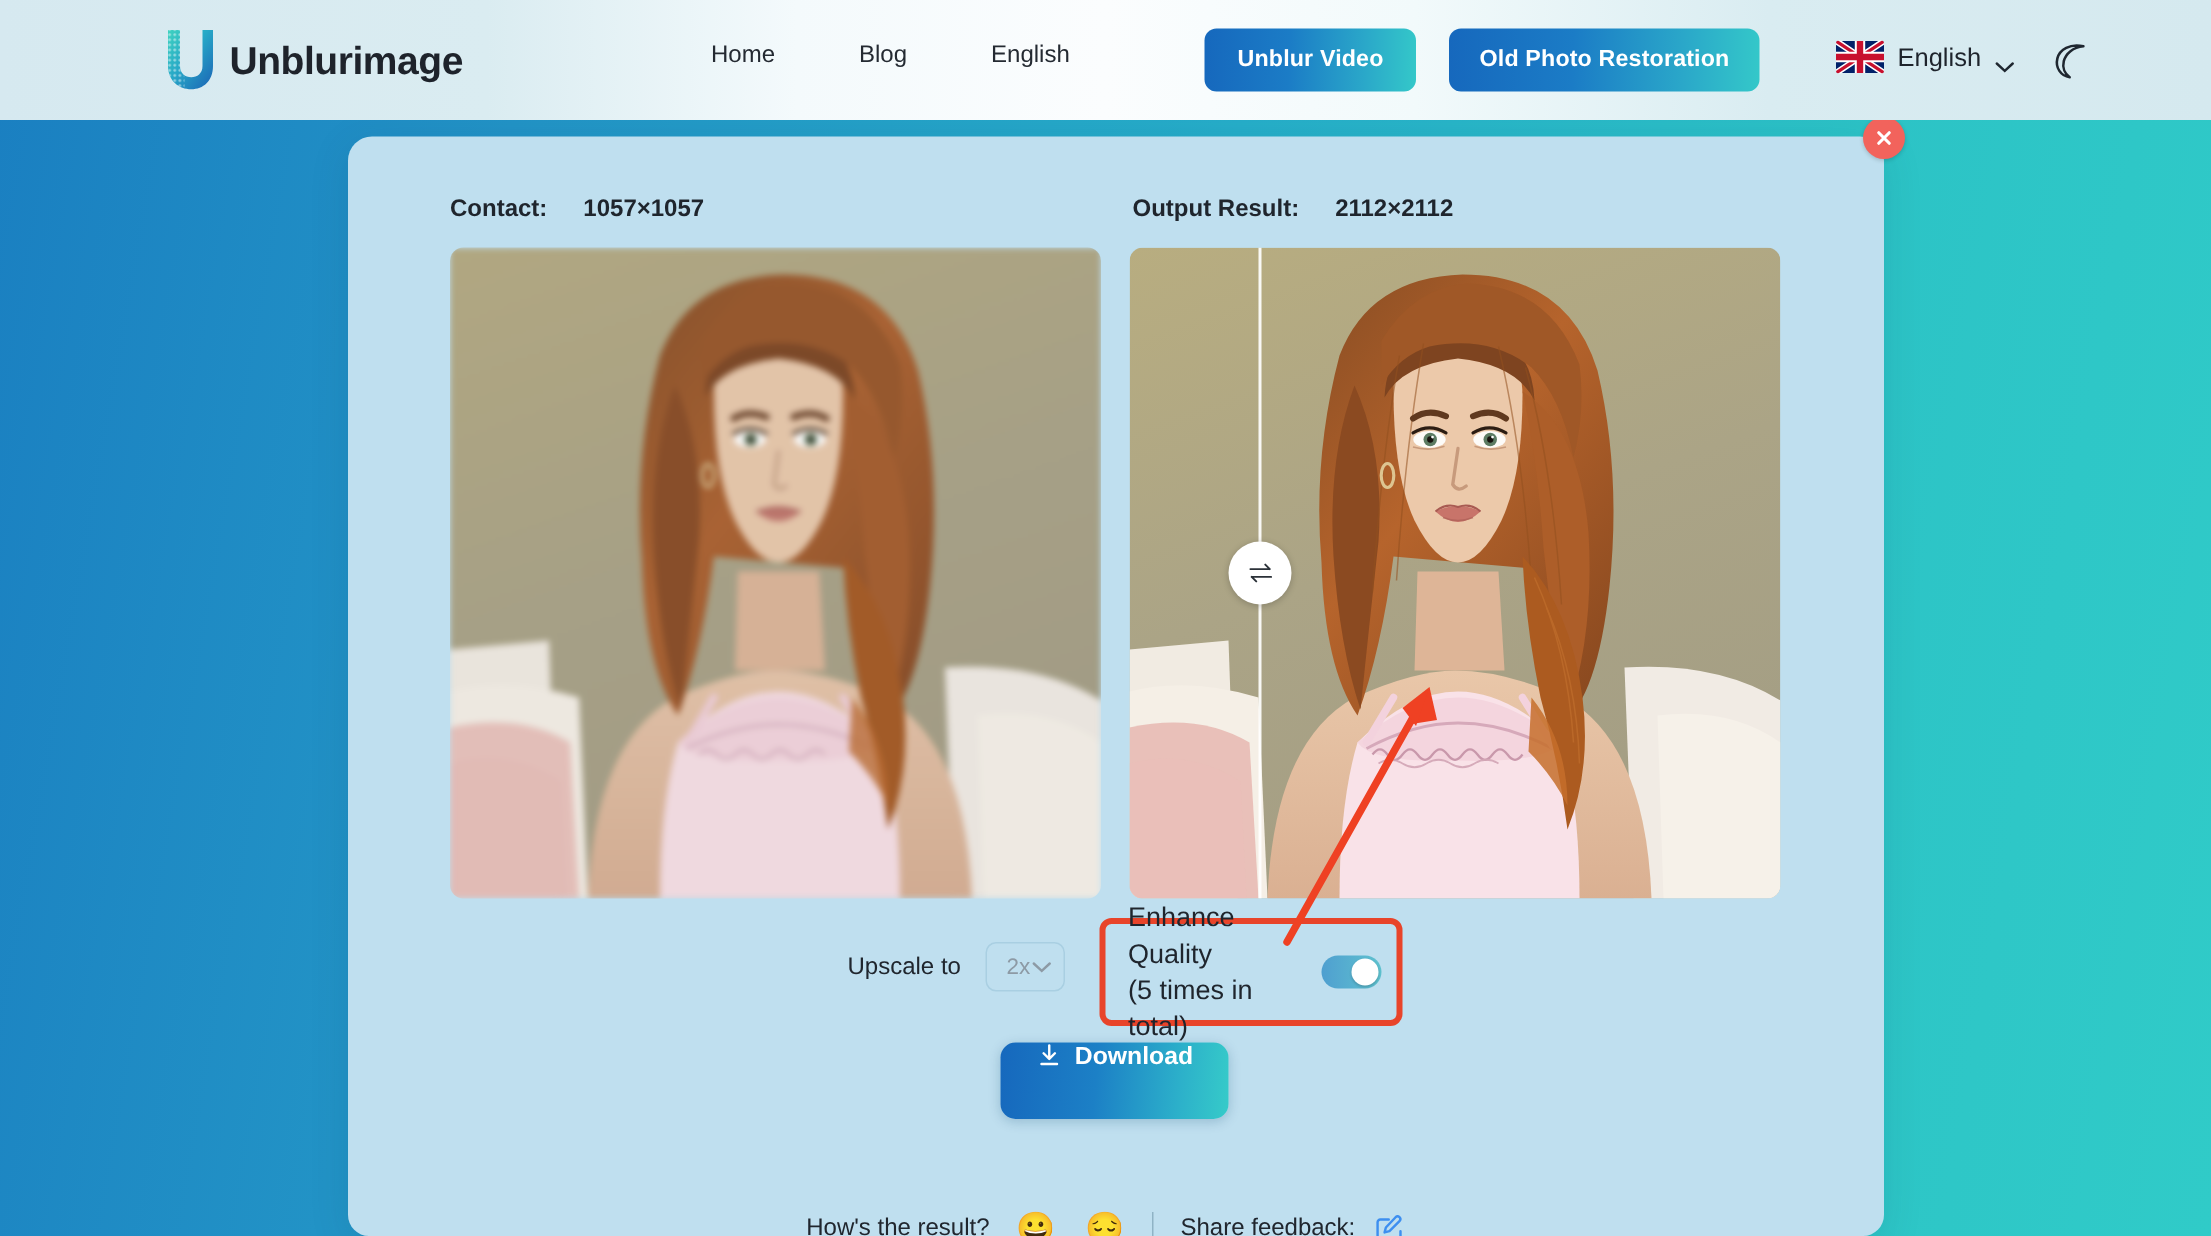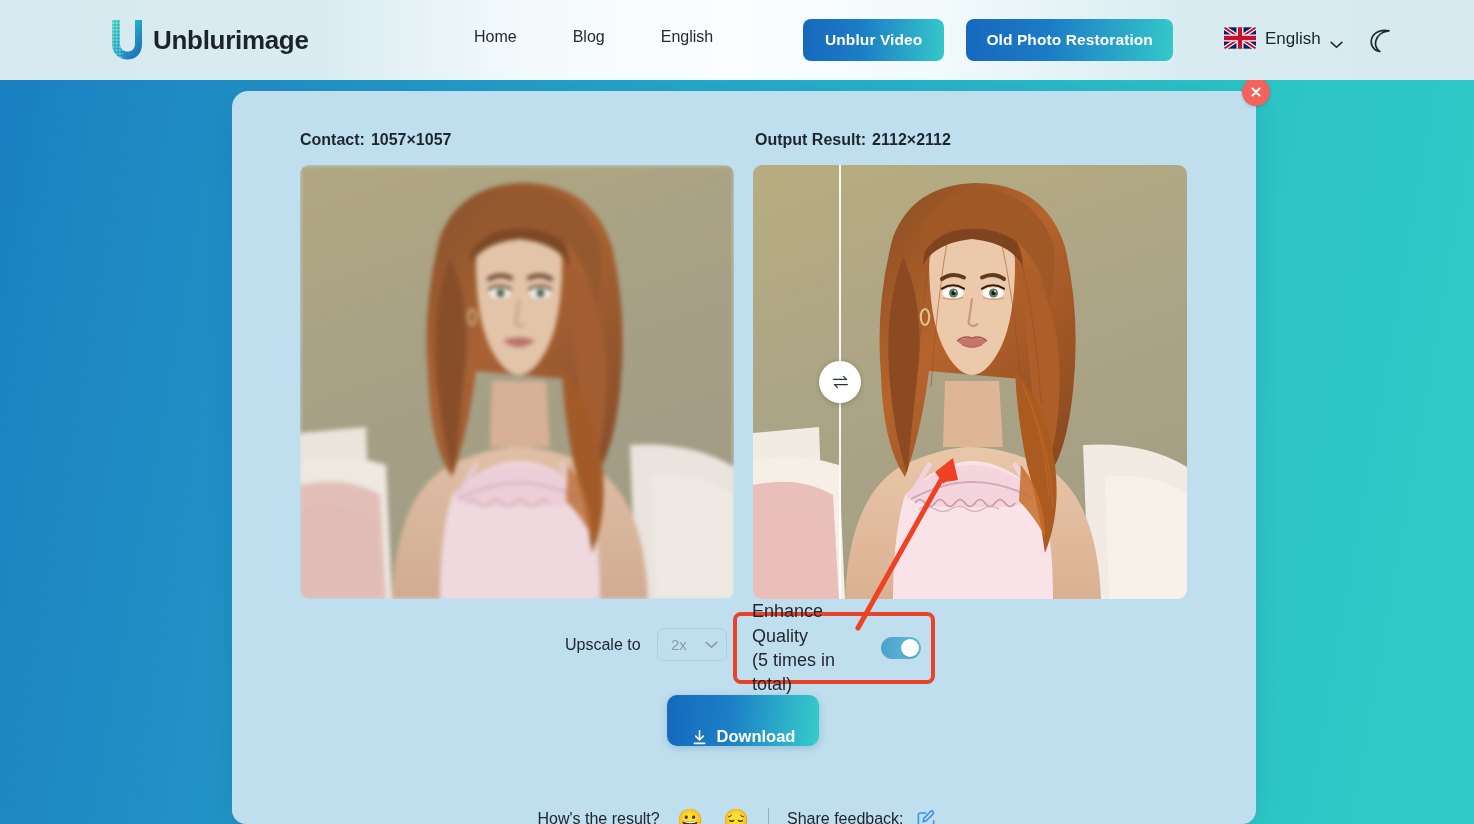--- a/index.html
+++ b/index.html
@@ -150,21 +150,21 @@
     white-space: nowrap;
   }
   .label-output {
     position: absolute;
     left: 755px;
     font-size: 16px;
     font-weight: bold;
     color: #1f252d;
     white-space: nowrap;
   }
-  .dim-val { margin-left: 6px; }
+  .dim-val { margin-left: 24px; }
 
   
   .img-box {
     position: absolute;
     top: 165px;
     width: 434px;
     height: 434px;
     border-radius: 9px;
     overflow: hidden;
   }
@@ -212,21 +212,21 @@
     position: absolute;
     left: 565px;
     top: 24px;
     font-size: 16px;
     color: #20262e;
   }
   .select-2x {
     position: absolute;
     left: 657px;
     top: 16px;
-    width: 70px;
+    width: 53px;
     height: 33px;
     border: 1px solid #a9cfe2;
     border-radius: 7px;
     background: transparent;
     color: #8d9aa5;
     font-size: 15px;
     font-family: "Liberation Sans", sans-serif;
     display: flex; align-items: center;
     padding: 0 8px 0 13px;
     cursor: pointer;
@@ -275,21 +275,21 @@
     left: 667px;
     top: 695px;
     width: 152px;
     height: 51px;
     border: none;
     border-radius: 10px;
     background: linear-gradient(95deg, #1668bd 0%, #1c80c6 42%, #2cb0ca 78%, #36cbc9 100%);
     color: #fff;
     font-size: 16.5px;
     font-weight: bold;
-    display: flex; align-items: flex-end; justify-content: center;
+    display: flex; align-items: flex-start; justify-content: center;
     gap: 9px;
     cursor: pointer;
     box-shadow: 0 2px 8px rgba(10,70,110,0.22);
   }
 
   .feedback-row {
     position: absolute;
     top: 770px;
     left: 0; right: 0;
     height: 28px;

